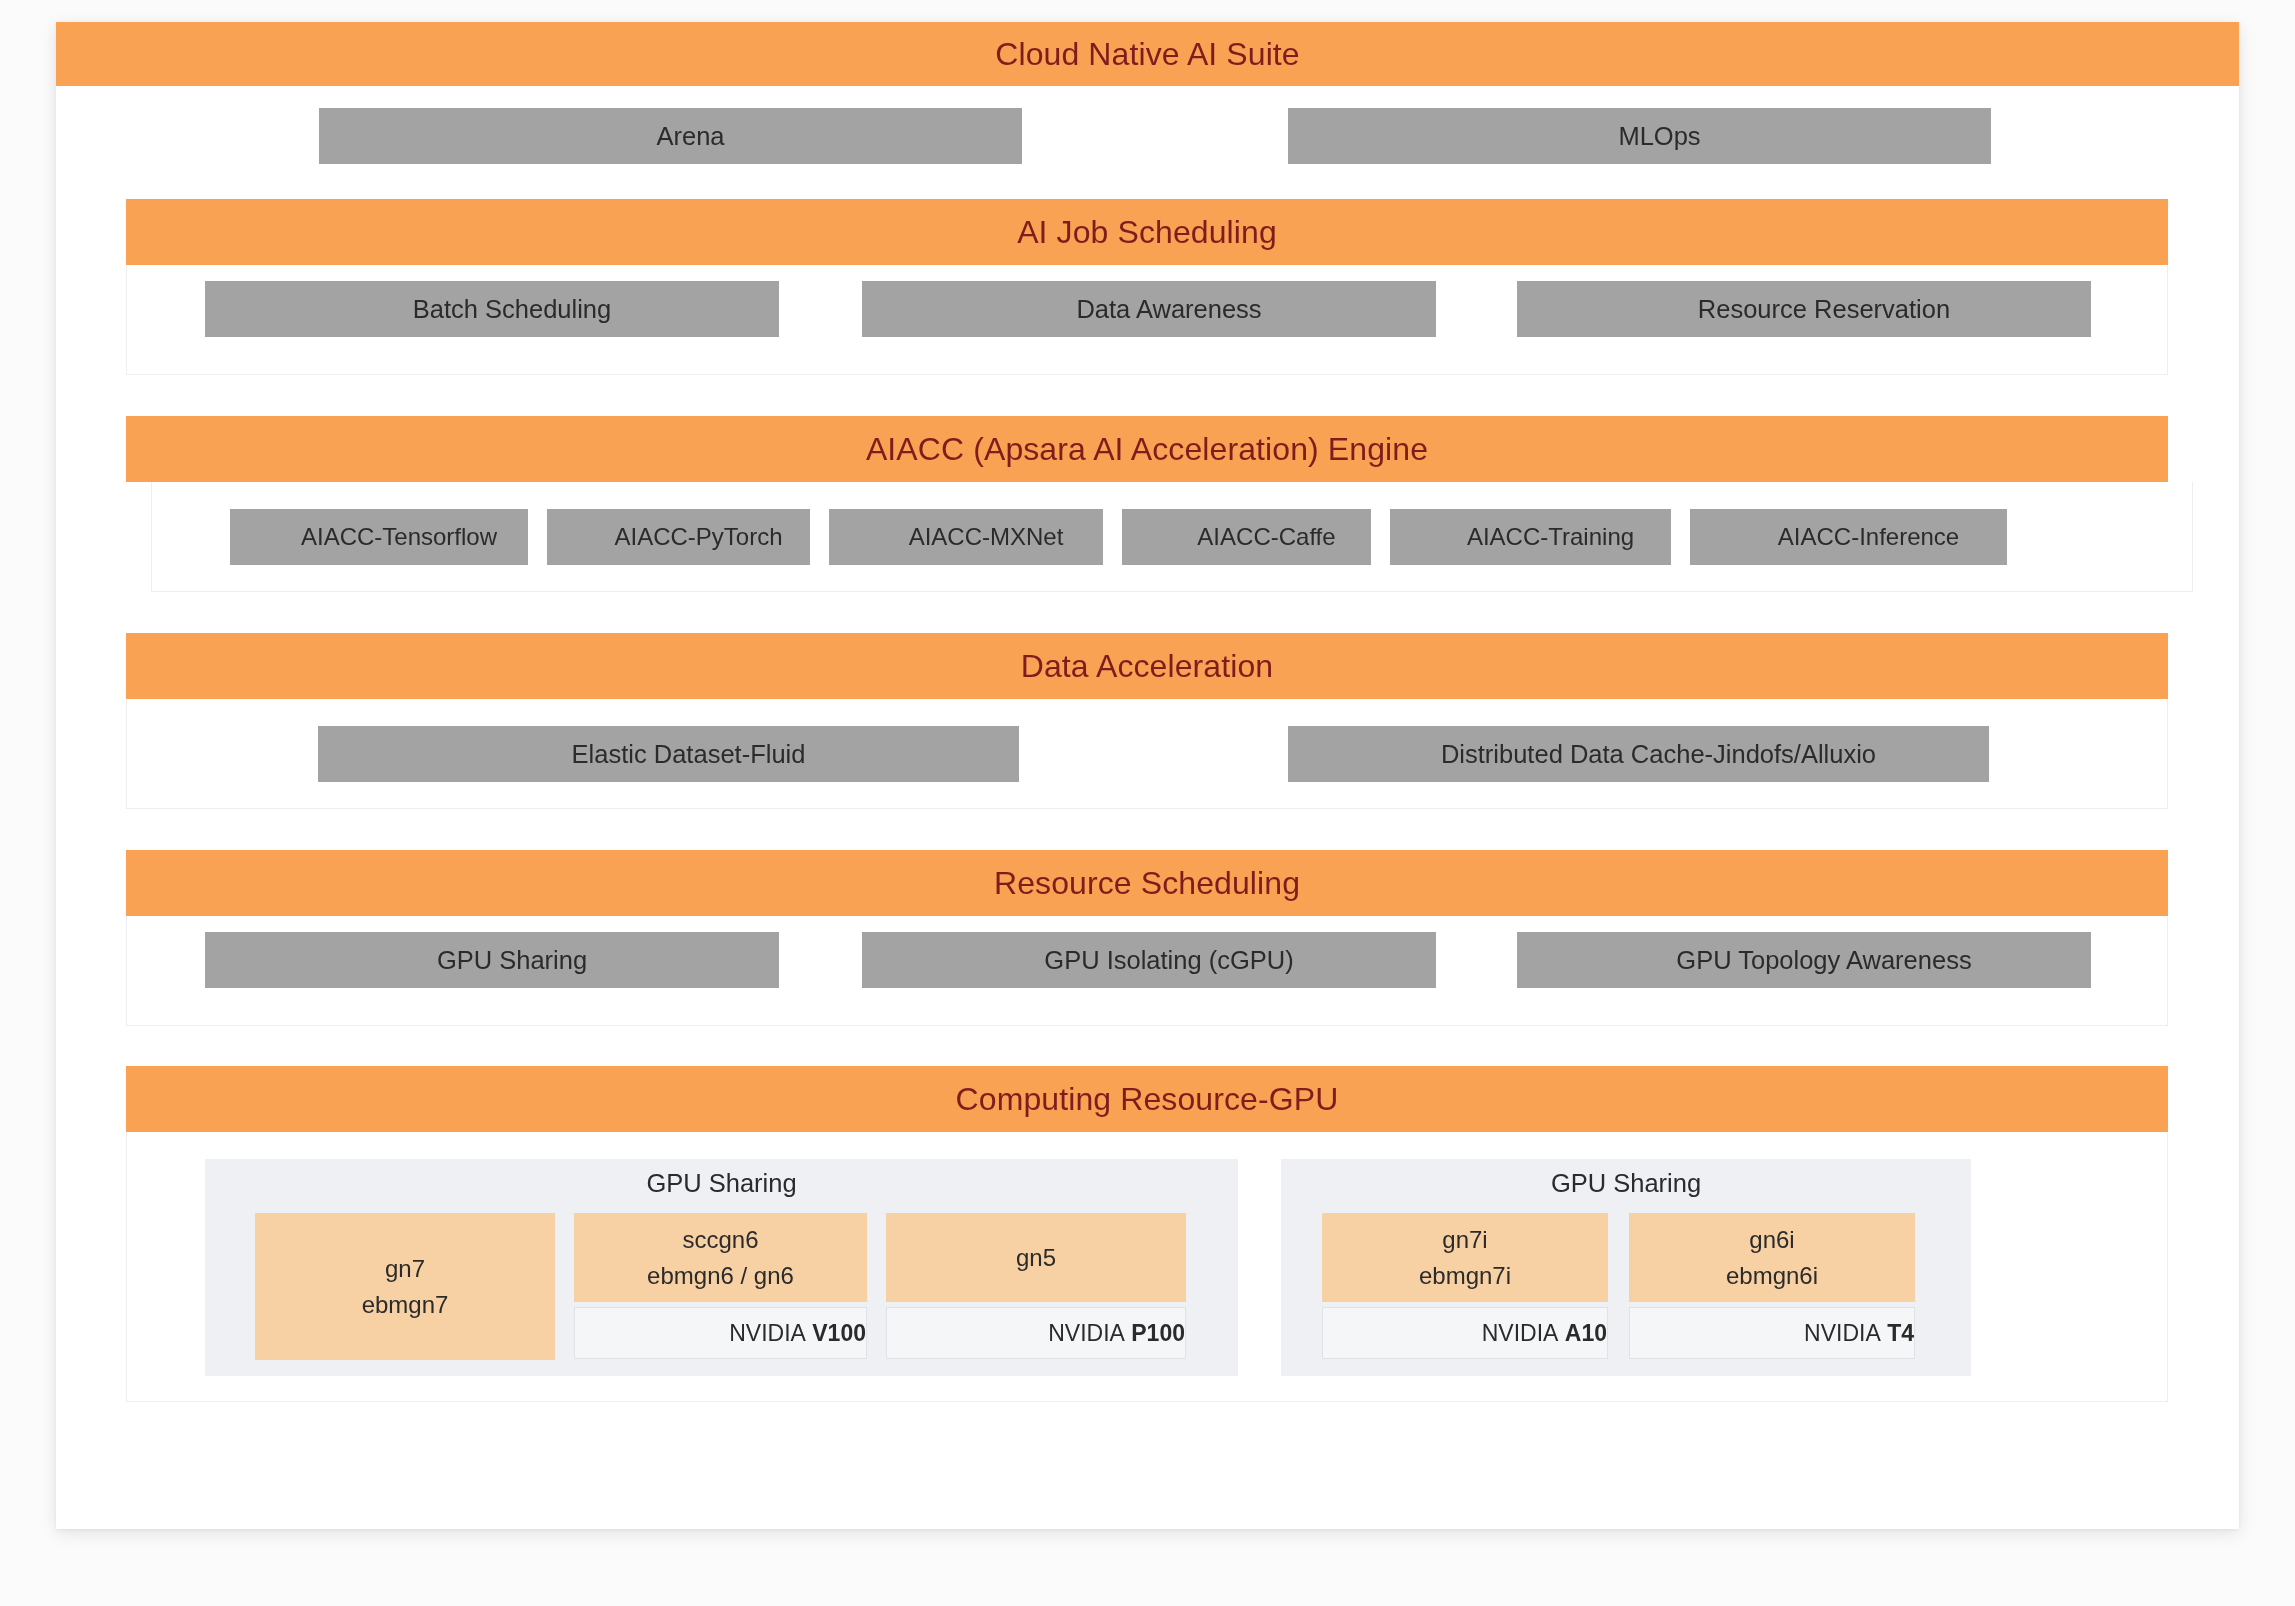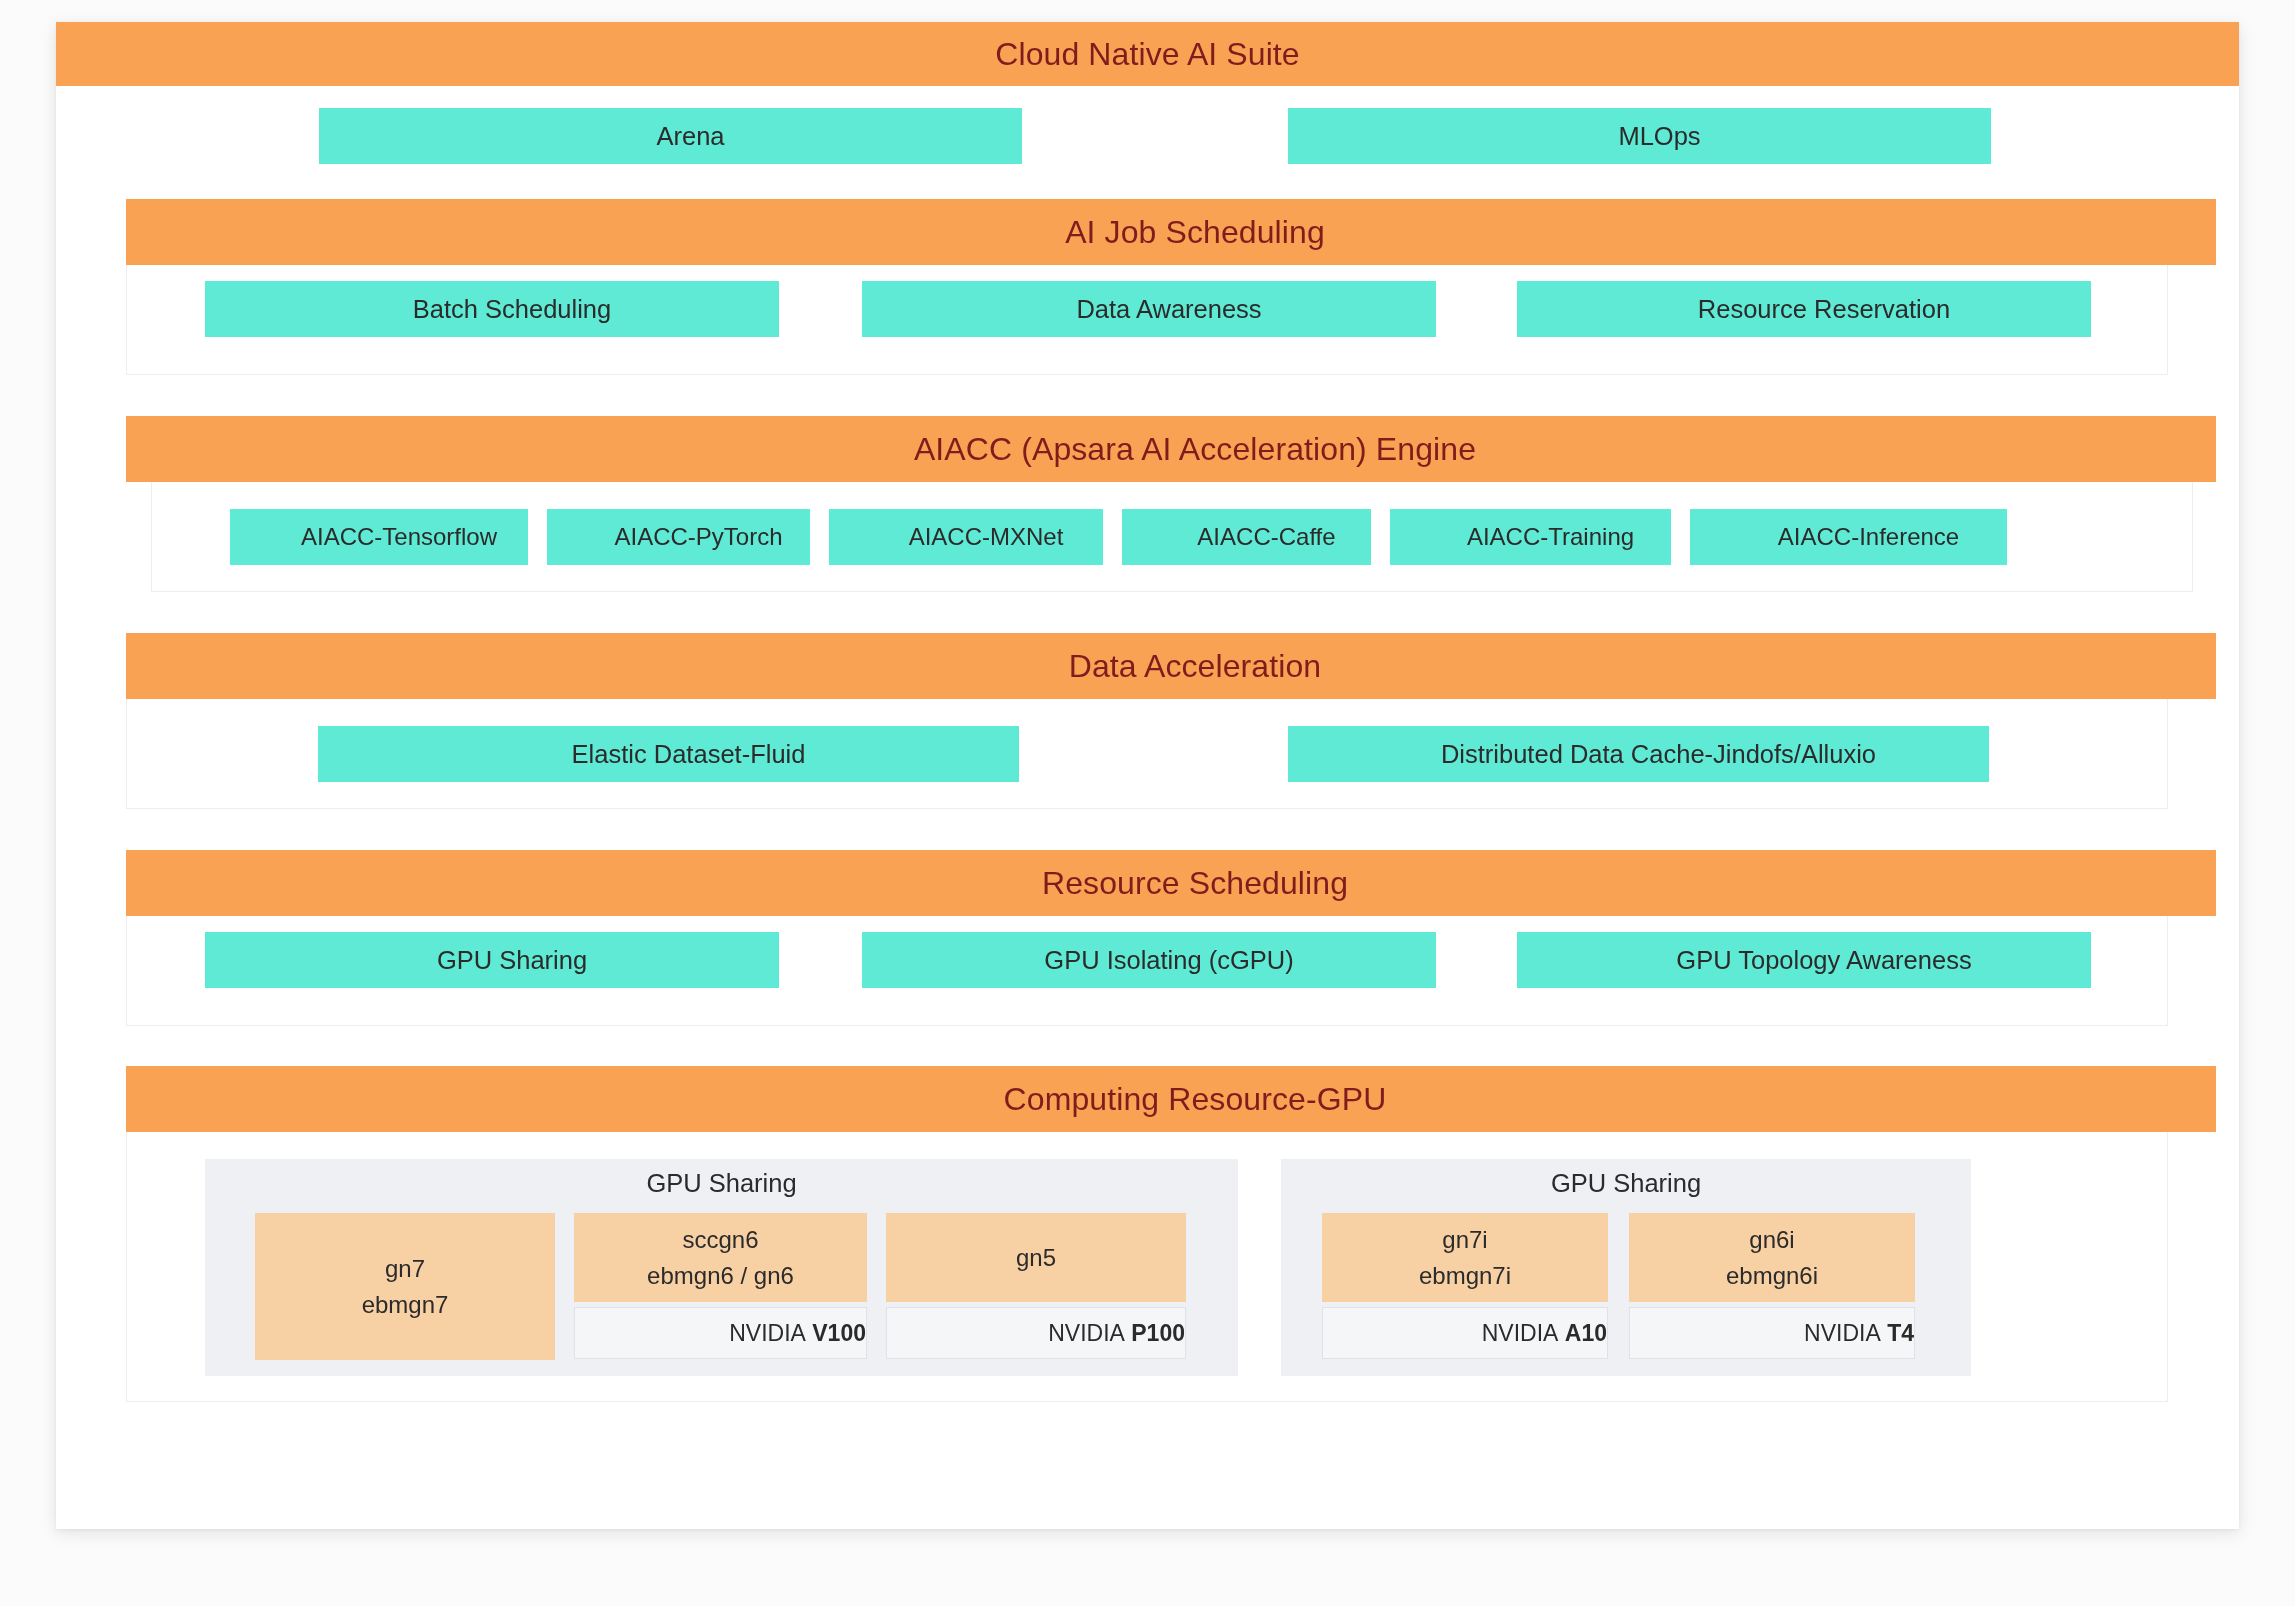--- a/index.html
+++ b/index.html
@@ -21,36 +21,36 @@
   
   .banner{
     background:#f9a254;
     color:#7f1d1d;
     display:flex;align-items:center;justify-content:center;
     font-size:32px;font-weight:400;letter-spacing:0.1px;
   }
   .banner-top{
     position:absolute;left:0;top:0;width:2183px;height:64px;
   }
-  .banner-section{height:66px;width:100%;padding-left:48px;}
+  .banner-section{height:66px;width:100%;}
 
   
   .section{position:absolute;left:70px;width:2042px;}
   .section-body{
     background:#ffffff;
     border:1.3px solid #eceef1;
     border-top:none;
     box-sizing:border-box;
     width:100%;
     display:flex;align-items:center;
   }
 
   
   .chip{
-    background:#5eead4;
+    background:#a3a3a3;
     color:#2b2b2b;
     display:flex;align-items:center;justify-content:center;
     font-size:25.5px;
     box-sizing:border-box;
     text-align:center;
     padding-left:40px;
   }
 
   
   .row-suite{

